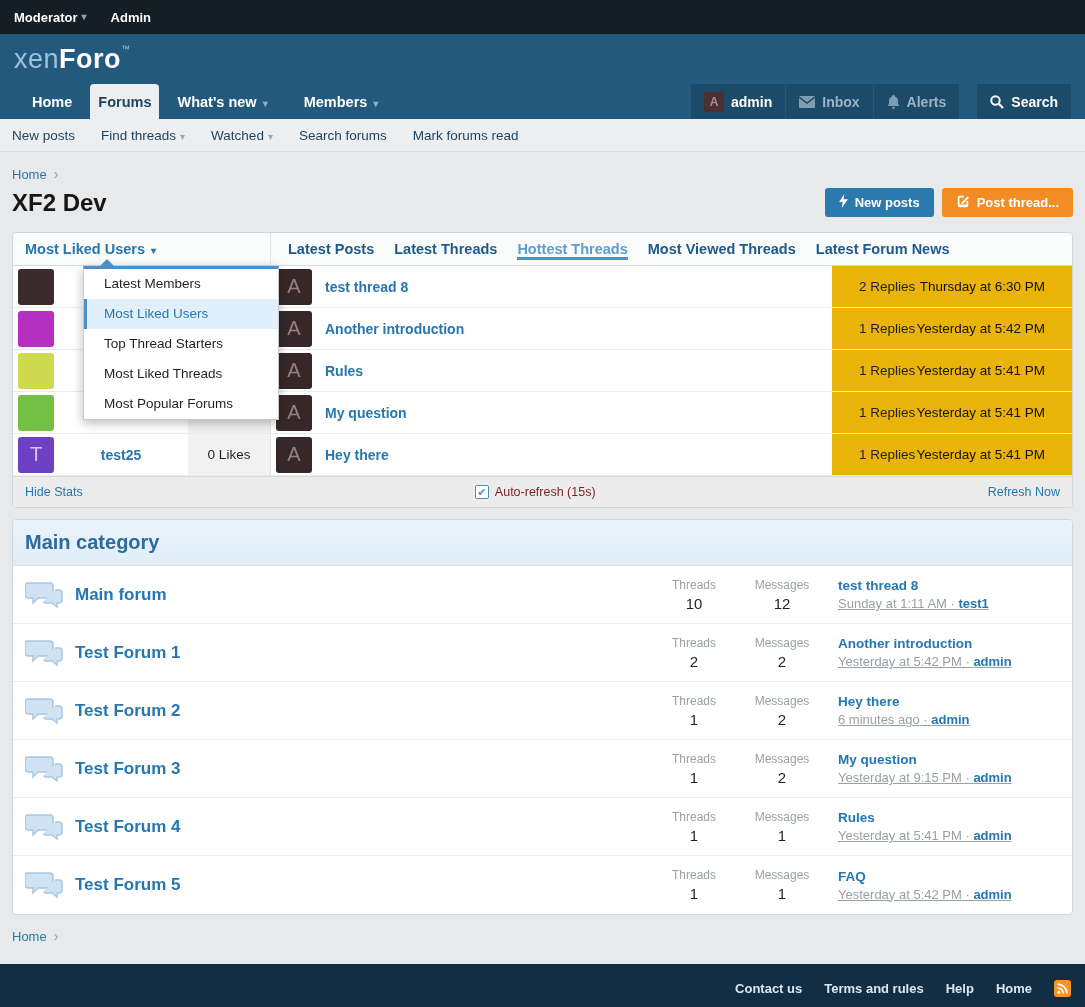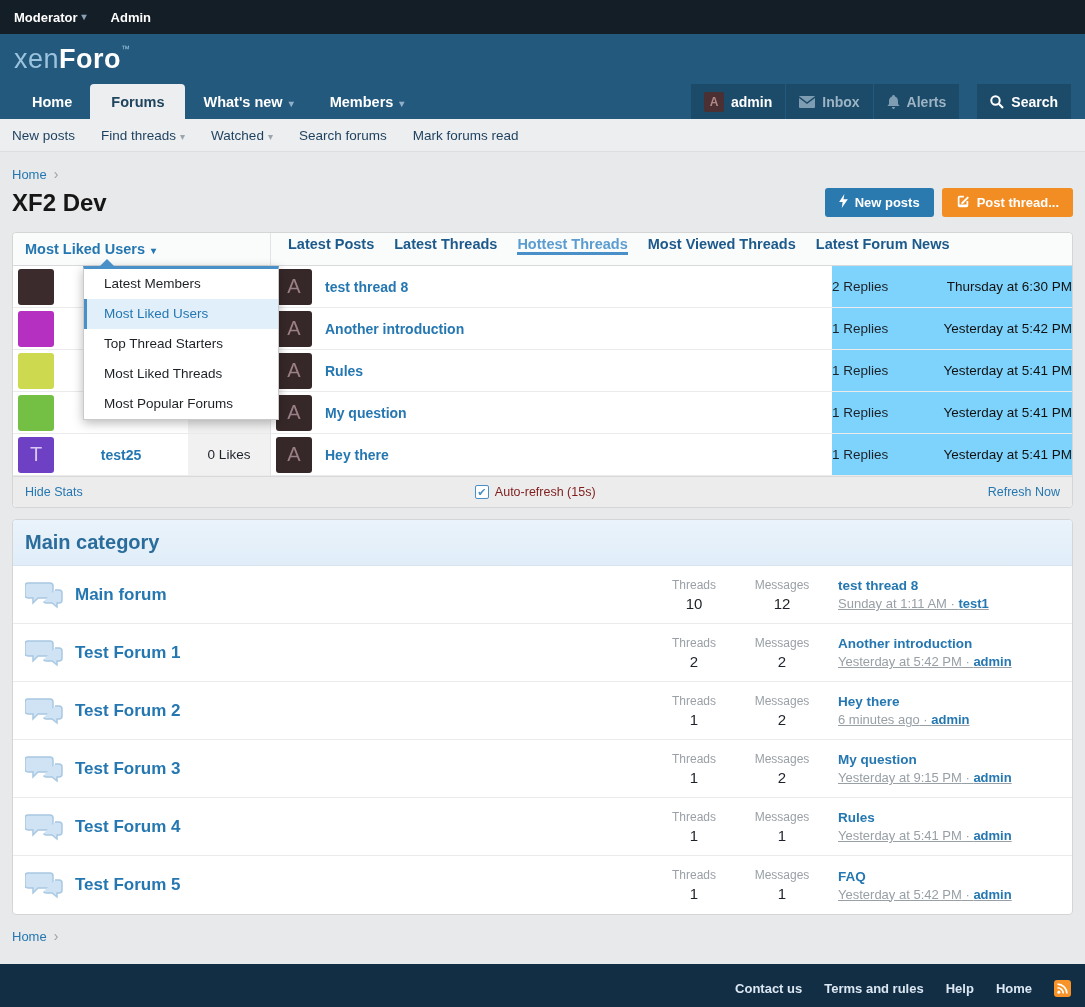--- a/index.html
+++ b/index.html
@@ -24,21 +24,21 @@
   .logo .xen { color:#9cc3dd; font-weight:400; }
   .logo .foro { color:#ffffff; font-weight:700; }
   .logo .tm { color:#9cc3dd; font-size:9px; vertical-align:top; }
   
   .nav { background:#24597e; height:35px; display:flex; align-items:stretch; padding:0 14px; }
   .nav-tab {
     color:#fff; font-size:14.5px; font-weight:bold; padding:0 18px;
     display:flex; align-items:center; gap:6px; cursor:pointer; text-decoration:none;
   }
   .nav-tab .caret::after { color:#8fb0c6; }
-  .nav-tab.active { background:#eceeef; color:#20455f; border-radius:4px 4px 0 0; padding:0 21px;align-items:center; }
+  .nav-tab.active { background:#eceeef; color:#20455f; border-radius:4px 4px 0 0; padding:0 8px;align-items:center; }
   .nav-right { margin-left:auto; display:flex; align-items:stretch; gap:1px; }
   .nav-tile {
     background:#1c4a69; display:flex; align-items:center; gap:7px;
     padding:0 13px; cursor:pointer; font-size:14px; font-weight:bold; color:#9db4c5;
   }
   .nav-tile.bright { color:#fff; }
   .nav-tile.search-tile { margin-left:17px; color:#fff; }
   .mini-avatar {
     width:20px; height:20px; border-radius:2px; background:#4a3032; color:#b08a8a;
     font-size:12px; font-weight:bold; display:flex; align-items:center; justify-content:center;
@@ -70,21 +70,21 @@
   .widget {
     background:#fff; border:1px solid #d3d5d6; border-radius:4px;
     position:relative; margin-bottom:11px;
   }
   .widget-head { display:flex; height:33px; border-bottom:1px solid #d7d9da; background:#fafbfb; border-radius:4px 4px 0 0;}
   .selector {
     width:258px; border-right:1px solid #e2e4e5; display:flex; align-items:center;
     padding-left:12px; gap:6px; color:#2577b1; font-size:14.5px; font-weight:bold; cursor:pointer;
   }
   .selector .caret::after { color:#2577b1; }
-  .tab-strip { display:flex; align-items:flex-start; padding-left:17px; gap:20px; }
+  .tab-strip { display:flex; align-items:center; padding-left:17px; gap:20px; }
   .wtab {
     display:flex; align-items:center; font-size:14.5px; font-weight:bold;
     color:#1d5a8c; cursor:pointer; border-bottom:3px solid transparent; padding-top:3px;
   }
   .wtab.active { color:#5b9dd1; border-bottom-color:#4a90c8; }
   .widget-body { display:flex; }
   .members-col { width:258px; border-right:1px solid #e2e4e5; }
   .member-row { height:42px; display:flex; align-items:center; border-bottom:1px solid #ebebeb; }
   .avatar {
     width:36px; height:36px; border-radius:3px; margin-left:5px; flex:none;
@@ -94,22 +94,22 @@
   .member-name { flex:1; text-align:center; color:#2577b1; font-size:14px; font-weight:bold; cursor:pointer; }
   .likes-cell {
     width:82px; align-self:stretch; background:#f1f1f1; display:flex;
     align-items:center; justify-content:center; font-size:13.5px; color:#1d2129;
   }
   .threads-col { flex:1; }
   .thread-row { height:42px; display:flex; align-items:center; border-bottom:1px solid #ebebeb; }
   .thread-row .avatar { background:#362829; color:#9b7f86; }
   .thread-title { margin-left:13px; color:#2577b1; font-size:14px; font-weight:600; cursor:pointer; }
   .thread-meta {
-    margin-left:auto; width:240px; align-self:stretch; background:#7dd3fc;
-    display:flex; align-items:center; justify-content:space-between; padding:0 0;
+    margin-left:auto; width:240px; align-self:stretch; background:#eab308;
+    display:flex; align-items:center; justify-content:space-between; padding:0 27px;
     font-size:13.5px;
   }
   .thread-meta .replies { color:#1d2129; }
   .thread-meta .tdate { color:#111; }
   .widget-foot {
     height:31px; background:#ececec; border-top:1px solid #d7d9da;
     display:flex; align-items:center; padding:0 12px; border-radius:0 0 4px 4px; font-size:12.5px;gap:16px;
   }
   .widget-foot a { color:#2577b1; text-decoration:none; }
   .foot-center { flex:1; display:flex; align-items:center; justify-content:center; gap:6px; color:#7f1d1d; }

